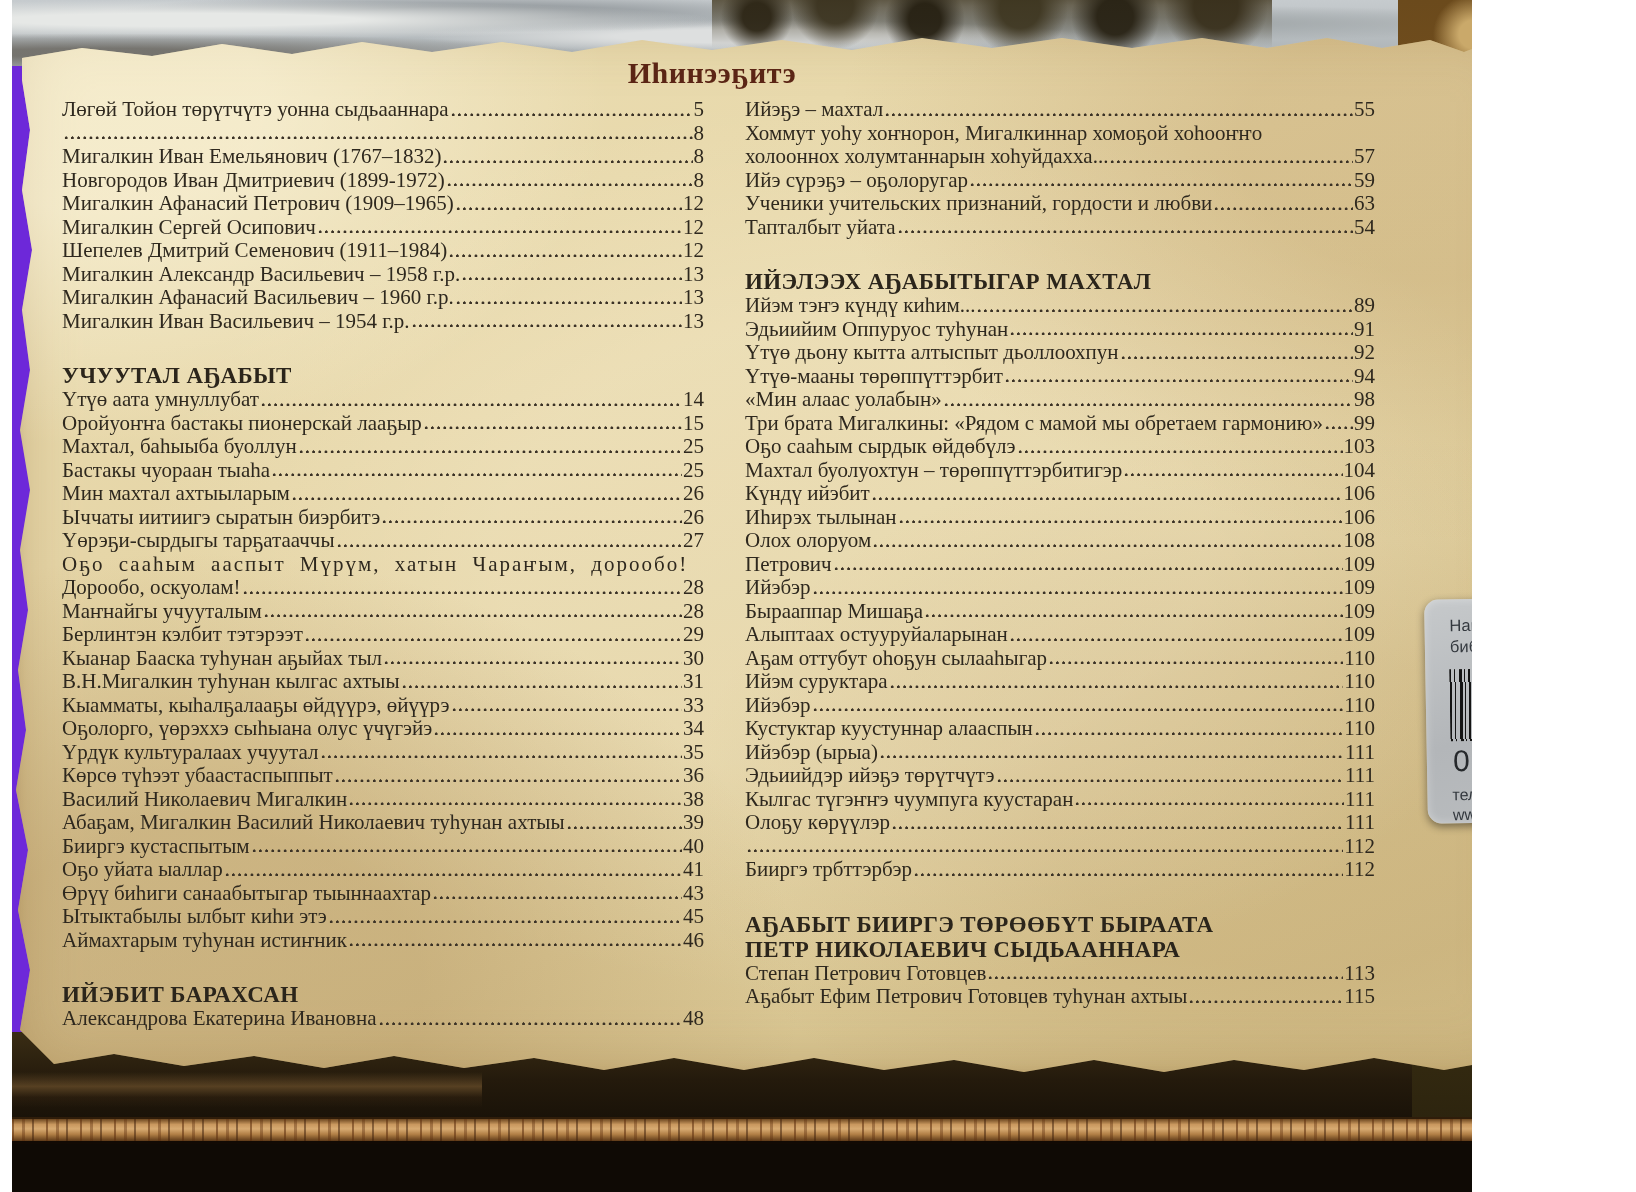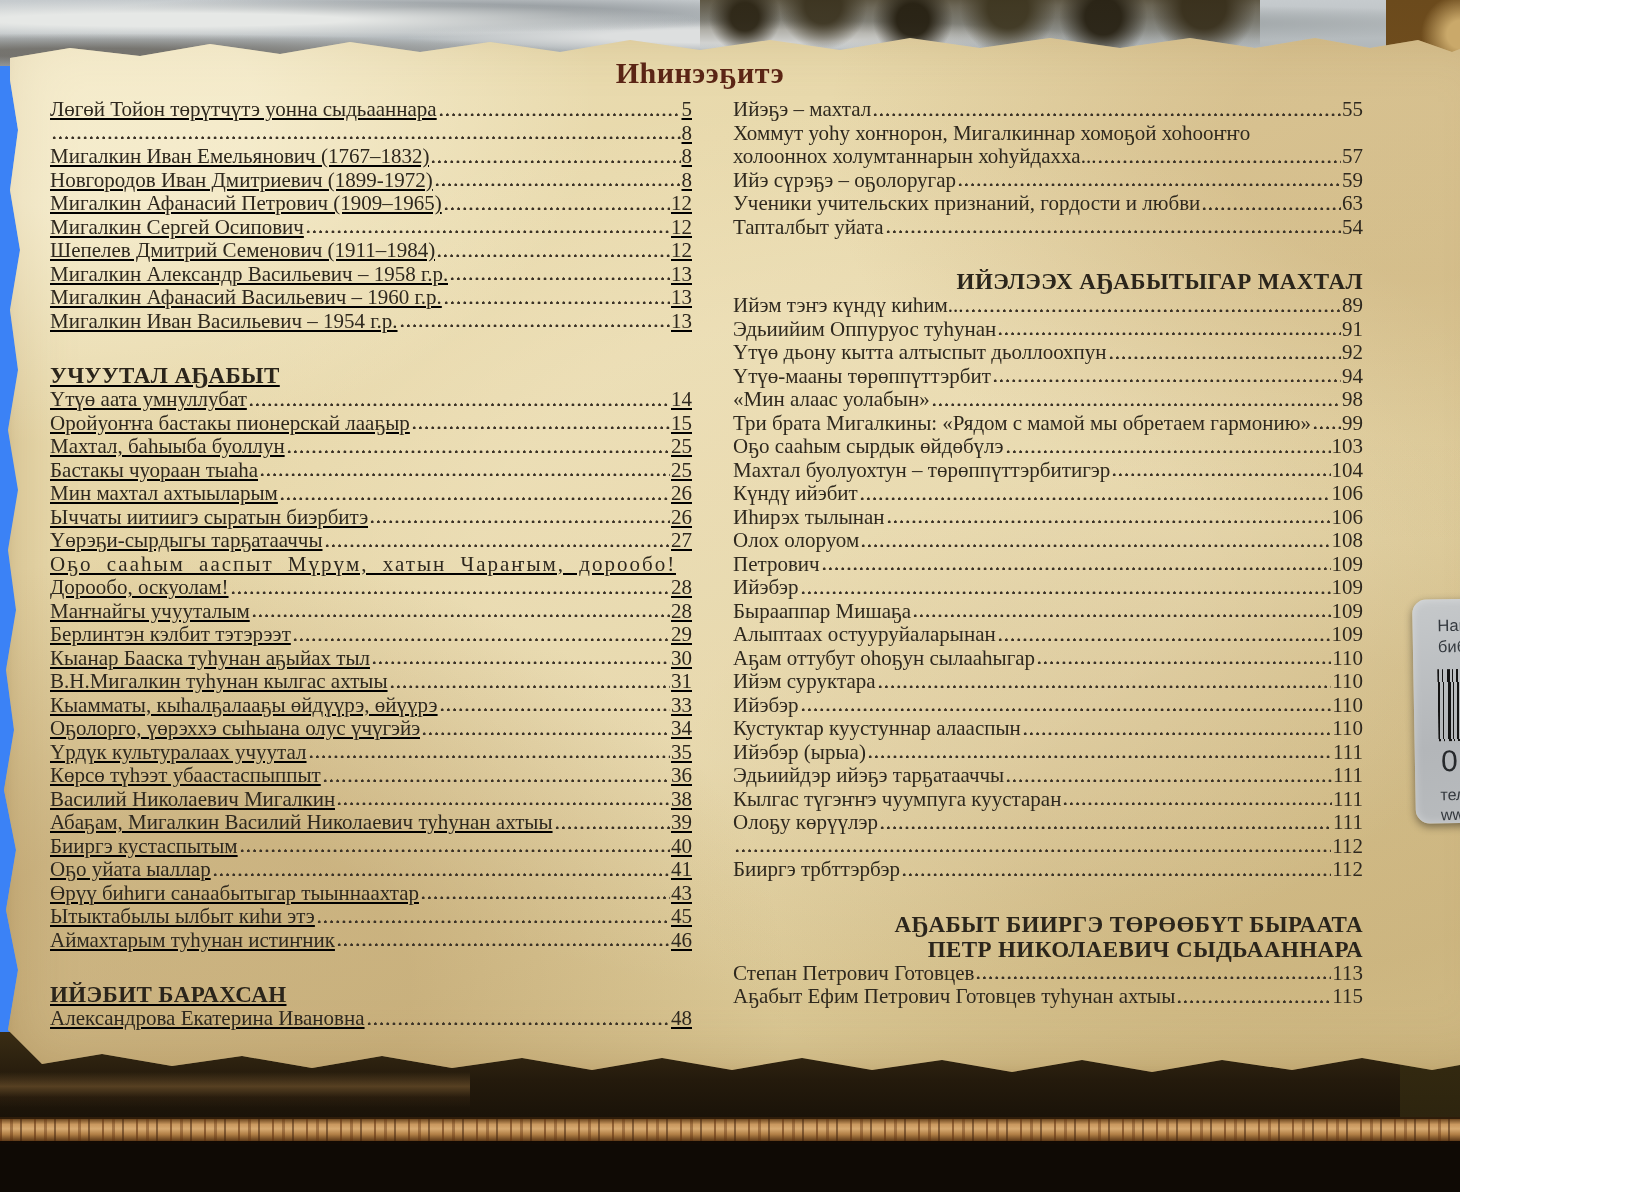--- a/index.html
+++ b/index.html
@@ -1,17 +1,17 @@
 <!DOCTYPE html>
 <html><head>
 <meta charset="utf-8">
 <style>
   html,body{margin:0;padding:0;}
   body{font-family:"Liberation Serif","DejaVu Serif",serif;}
-  .stage{position:relative;width:1460px;height:1192px;overflow:hidden;background:#3b82f6;}
+  .stage{position:relative;width:1460px;height:1192px;overflow:hidden;background:#6d28d9;margin-left:12px;}
 
   
   .sky{position:absolute;left:0;top:0;width:1420px;height:66px;
     background:
       radial-gradient(ellipse at 6% 80%, rgba(70,62,50,.55) 0 6%, transparent 26%),
       radial-gradient(ellipse at 12% 30%, #e6e8e6 0 10%, transparent 30%),
       radial-gradient(ellipse at 32% 20%, rgba(140,146,150,.85) 0 9%, transparent 26%),
       radial-gradient(ellipse at 52% 55%, #dddfdf 0 13%, transparent 32%),
       radial-gradient(ellipse at 78% 35%, rgba(160,166,168,.8) 0 10%, transparent 30%),
       linear-gradient(180deg,#c6cbce 0%,#b2b8bb 70%,#a8aeb2 100%);}
@@ -66,22 +66,22 @@
       radial-gradient(ellipse at 6% 8%, rgba(255,250,230,.5) 0 8%, transparent 25%),
       radial-gradient(ellipse at 94% 12%, rgba(170,130,70,.25) 0 10%, transparent 30%),
       radial-gradient(ellipse at 12% 92%, rgba(150,110,55,.28) 0 12%, transparent 32%),
       radial-gradient(ellipse at 55% 50%, rgba(255,248,225,.25) 0 30%, transparent 60%),
       radial-gradient(ellipse at 85% 75%, rgba(160,120,60,.18) 0 14%, transparent 34%);}
 
   .page-title{position:absolute;left:700px;top:38px;transform:translateX(-50%);
     font-size:30px;font-weight:bold;color:#5b2515;letter-spacing:.5px;}
 
   .col{position:absolute;top:80px;}
-  .col-left{left:50px;width:642px;text-decoration:underline;}
-  .col-right{left:733px;width:630px;text-align:right;}
+  .col-left{left:50px;width:642px;}
+  .col-right{left:733px;width:630px;}
 
   .toc-row{display:flex;align-items:baseline;height:23.5px;line-height:23.5px;
     font-size:21px;color:#2e281e;white-space:nowrap;}
   .toc-row .t{flex:0 1 auto;overflow:hidden;}
   .toc-row .leader{flex:1 1 auto;min-width:6px;align-self:flex-end;height:6px;margin:0 1px 4px 2px;
     background-image:radial-gradient(circle at 2.2px 2.8px, #3b3226 1.25px, rgba(0,0,0,0) 1.6px);
     background-size:6.2px 6px;background-repeat:repeat-x;}
   .toc-row .pg{flex:0 0 auto;}
   .toc-row.spread .t{letter-spacing:2px;word-spacing:7px;}
   .toc-head{height:25px;line-height:25px;margin-top:30px;font-size:23px;font-weight:bold;
@@ -444,21 +444,21 @@
           <span class="t">Кустуктар куустуннар алааспын</span>
           <span class="leader"></span>
           <span class="pg">110</span>
         </div>
         <div class="toc-row">
           <span class="t">Ийэбэр (ырыа)</span>
           <span class="leader"></span>
           <span class="pg">111</span>
         </div>
         <div class="toc-row">
-          <span class="t">Эдьиийдэр ийэҕэ тарҕатааччы</span>
+          <span class="t">Эдьиийдэр ийэҕэ төрүтчүтэ</span>
           <span class="leader"></span>
           <span class="pg">111</span>
         </div>
         <div class="toc-row">
           <span class="t">Кылгас түгэҥҥэ чуумпуга куустаран</span>
           <span class="leader"></span>
           <span class="pg">111</span>
         </div>
         <div class="toc-row">
           <span class="t">Олоҕу көрүүлэр</span>

